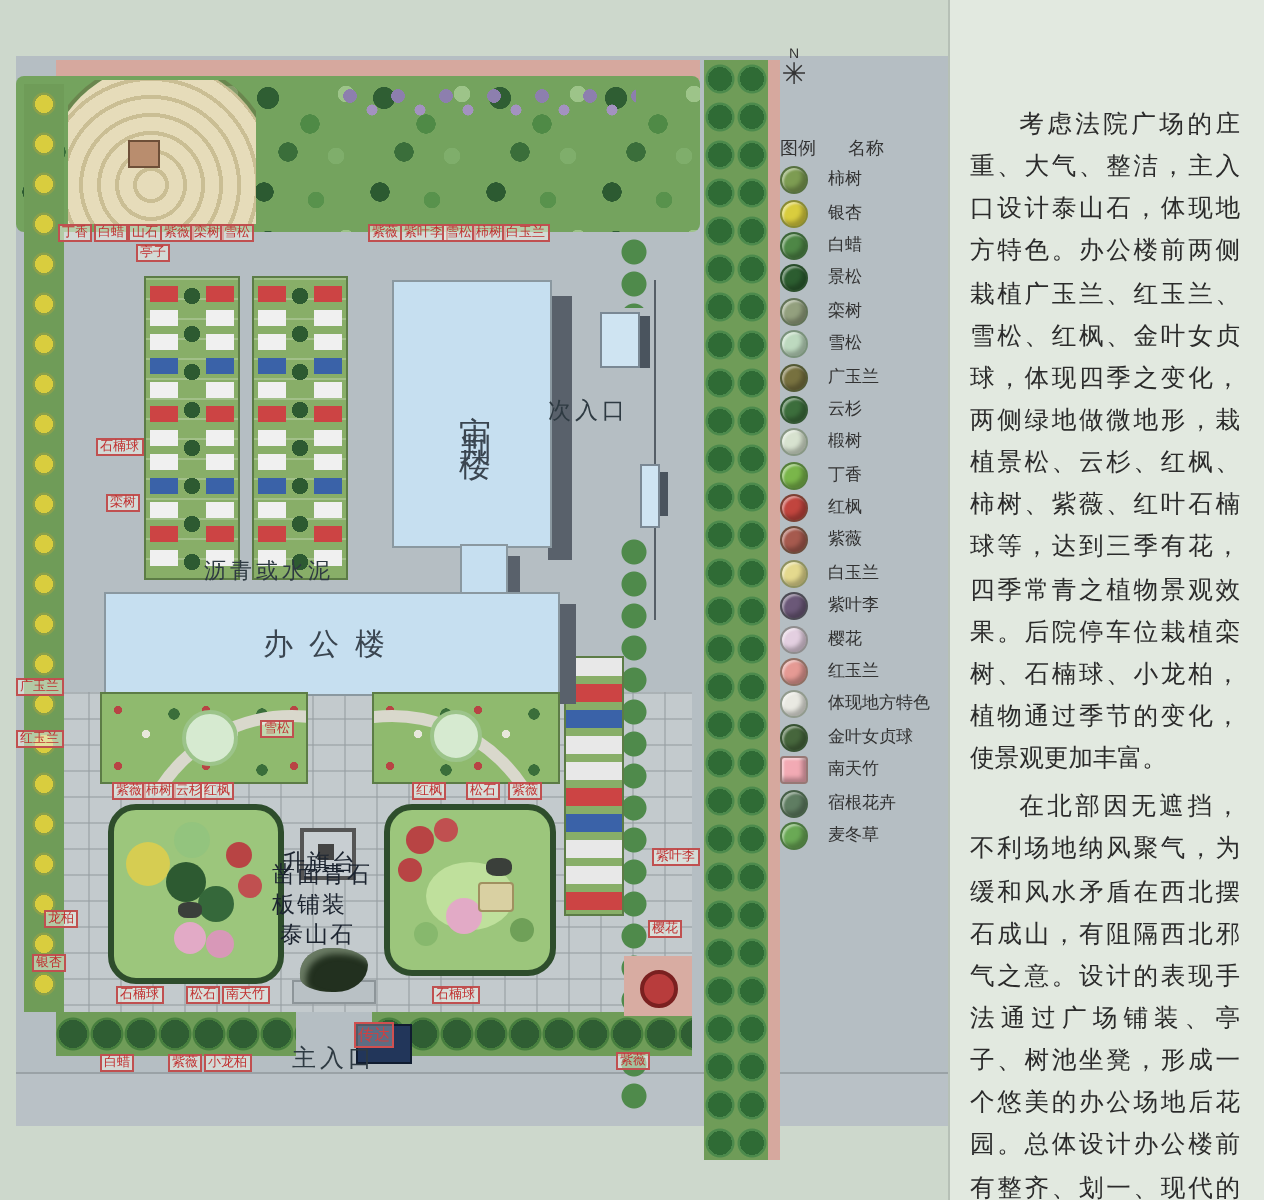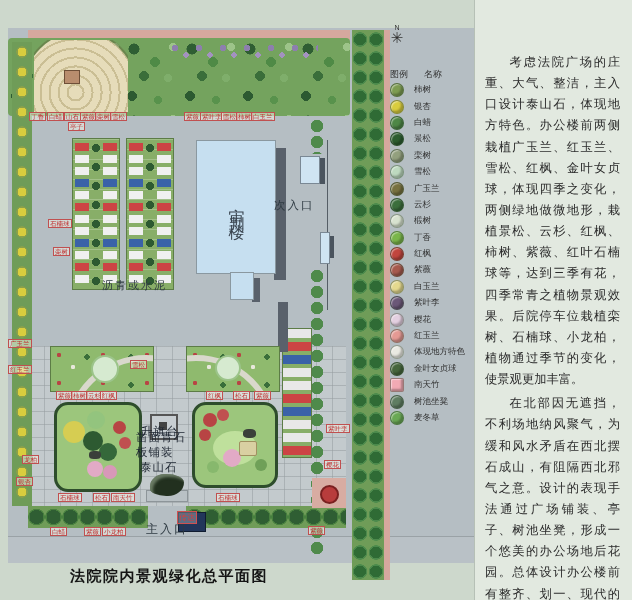--- a/index.html
+++ b/index.html
@@ -200,20 +200,23 @@
   </div>
   <div class="abs parking-east"></div>
 
   <div class="abs trial-shadow"></div>
   <div class="abs bldg trial">
     <span class="vtext">审判楼</span>
   </div>
   <div class="abs trial-step-sh"></div>
   <div class="abs trial-step"></div>
   <div class="abs office-shadow"></div>
+  <div class="abs bldg office">
+    <span>办公楼</span>
+  </div>
 
   <div class="abs arcbed west">
     <div class="arc"></div>
     <div class="cedar" style="left:40px;top:8px;width:24px;height:24px"></div>
   </div>
   <div class="abs arcbed east">
     <div class="arc"></div>
     <div class="cedar" style="left:28px;top:8px;width:22px;height:22px"></div>
   </div>
 
@@ -385,28 +388,27 @@
       <div class="leg-row">
         <span class="leg-icon" style="background: rgb(70, 102, 60);"></span>
         <span class="leg-name">金叶女贞球</span>
       </div>
       <div class="leg-row">
         <span class="leg-icon" style="background: rgb(242, 170, 180); border-radius: 2px;"></span>
         <span class="leg-name">南天竹</span>
       </div>
       <div class="leg-row">
         <span class="leg-icon" style="background: rgb(95, 125, 98);"></span>
-        <span class="leg-name">树池坐凳</span>
+        <span class="leg-name">宿根花卉</span>
       </div>
       <div class="leg-row">
         <span class="leg-icon" style="background: rgb(106, 169, 85);"></span>
         <span class="leg-name">麦冬草</span>
       </div>
     </div>
 
   <div class="abs notes-panel">
     <p>考虑法院广场的庄重、大气、整洁，主入口设计泰山石，体现地方特色。办公楼前两侧栽植广玉兰、红玉兰、雪松、红枫、金叶女贞球，体现四季之变化，两侧绿地做微地形，栽植景松、云杉、红枫、柿树、紫薇、红叶石楠球等，达到三季有花，四季常青之植物景观效果。后院停车位栽植栾树、石楠球、小龙柏，植物通过季节的变化，使景观更加丰富。</p>
     <p>在北部因无遮挡，不利场地纳风聚气，为缓和风水矛盾在西北摆石成山，有阻隔西北邪气之意。设计的表现手法通过广场铺装、亭子、树池坐凳，形成一个悠美的办公场地后花园。总体设计办公楼前有整齐、划一、现代的设计风格，后有别致、优雅、轻松的后花园，相得益彰。</p>
 
   </div>
 
-  <div class="abs sheet-title">法院院内景观绿化总平面图</div>
 </div>
 
 </body></html>

